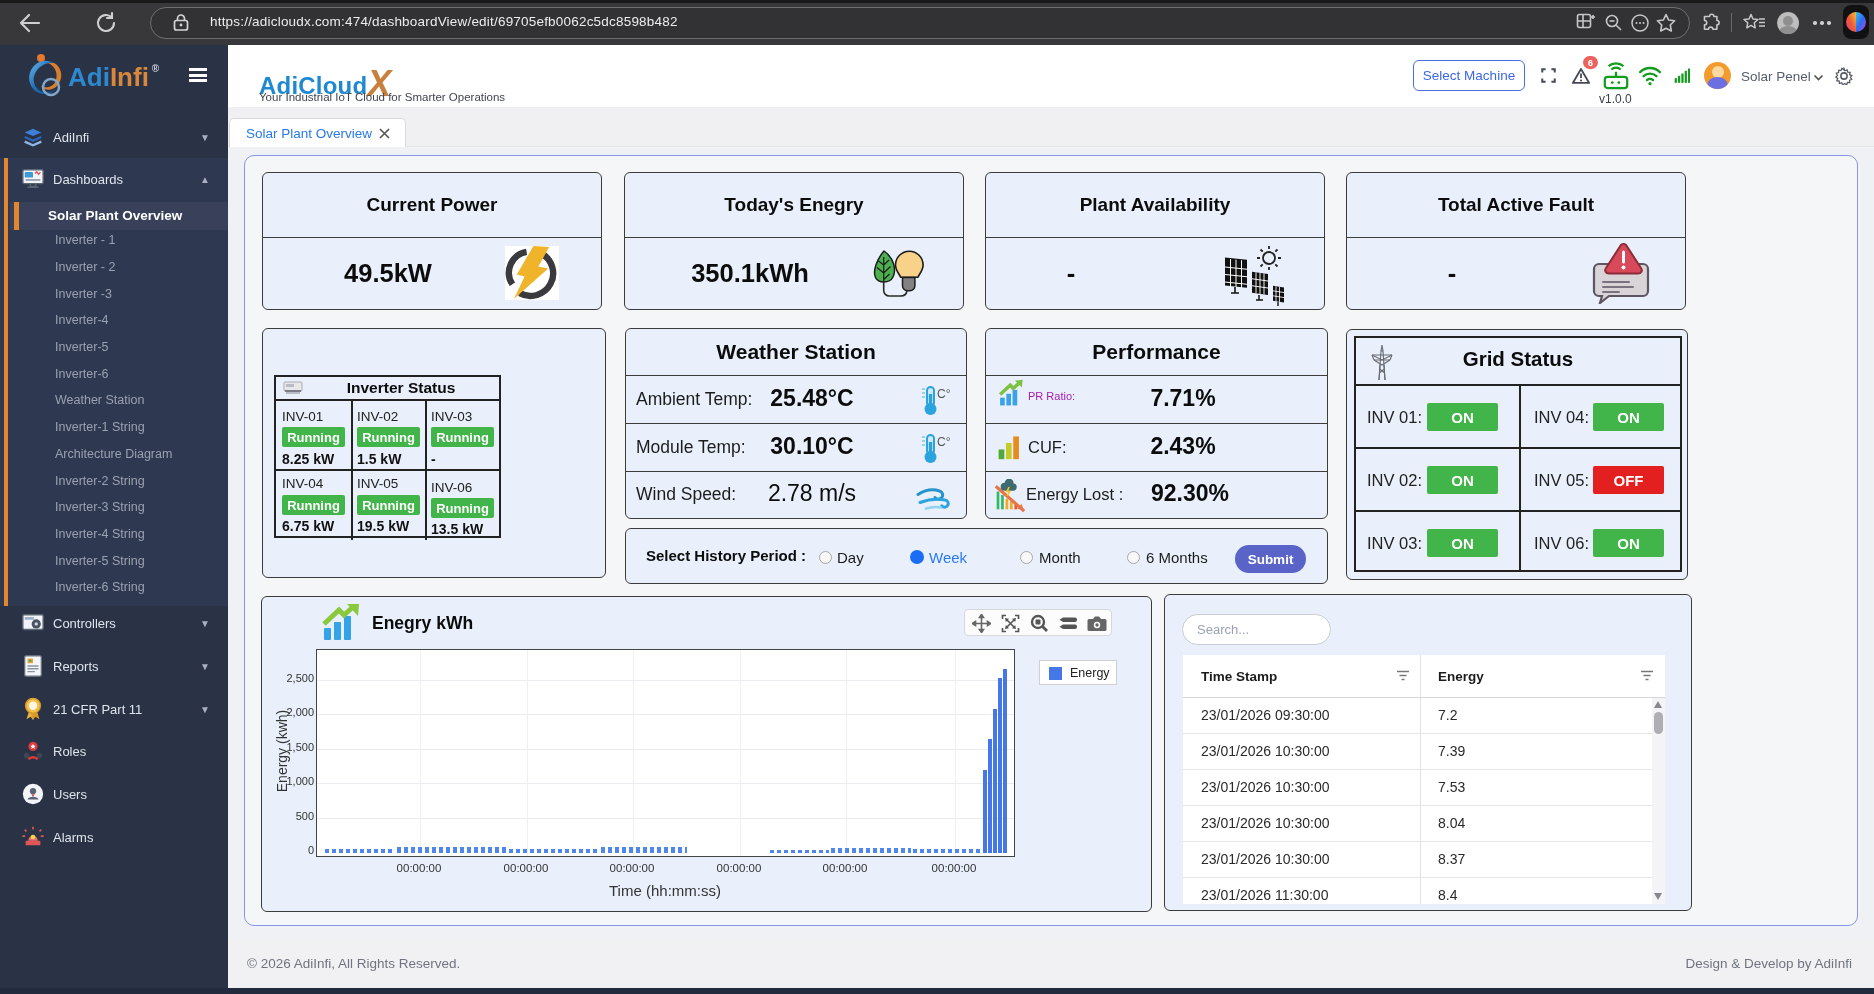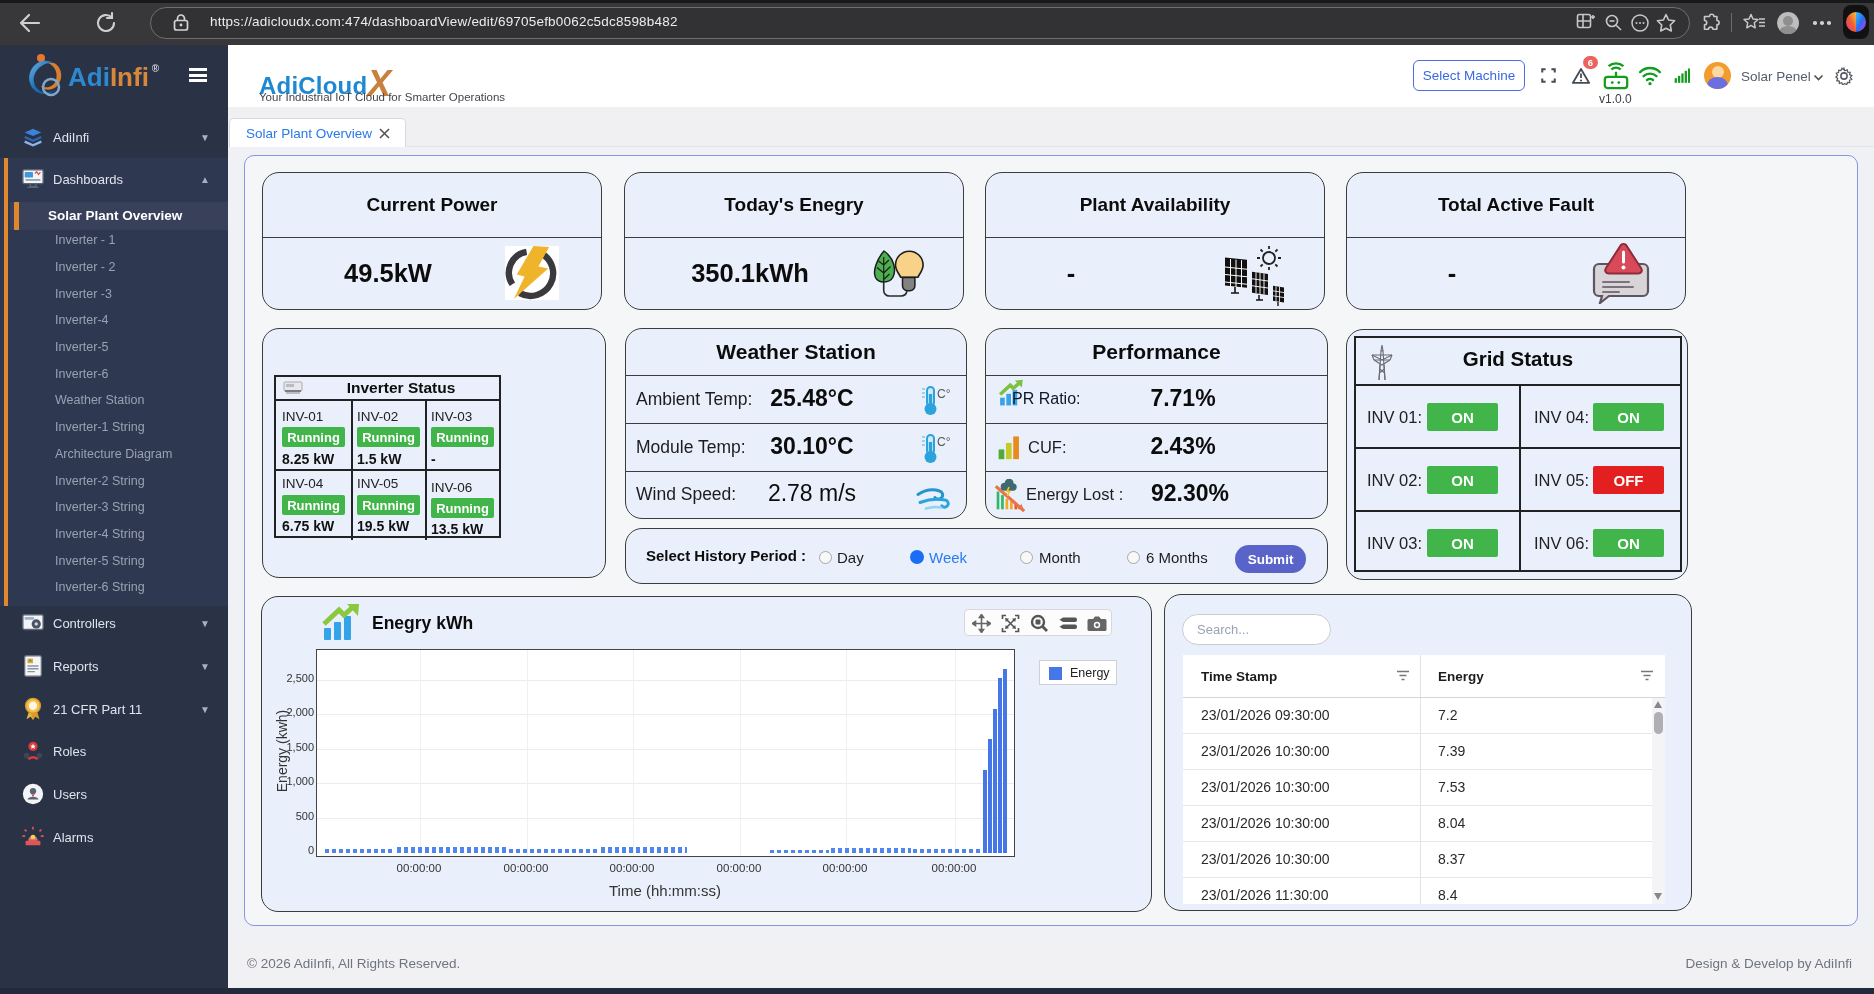--- a/index.html
+++ b/index.html
@@ -22,21 +22,21 @@
 #activeitem{position:absolute;left:10px;top:44px;width:218px;height:28px;background:#39415a}
 #activeitem span{position:absolute;left:38px;top:6px;font-size:13.5px;font-weight:bold;color:#fff;white-space:nowrap}
 
 #header{position:absolute;left:228px;top:45px;width:1646px;height:62px;background:#fff}
 #tabstrip{position:absolute;left:228px;top:107px;width:1646px;height:40px;background:#f0f0f3;border-bottom:1px solid #e3e3e8}
 #tab{position:absolute;left:1px;top:11px;width:177px;height:29px;background:#fff;border:1px solid #d8d8de;border-bottom:none;border-radius:5px 5px 0 0}
 #tab span{position:absolute;left:16px;top:7px;color:#2979e8;font-size:13.5px}
 
 #main{position:absolute;left:228px;top:147px;width:1646px;height:793px;background:#eff1f4}
 #container{position:absolute;left:16px;top:8px;width:1614px;height:771px;background:#f5f6f8;border:1px solid #8a93e8;border-radius:10px}
-.card{position:absolute;background:#e9f0fb;border:1.6px solid #3c3c3c;border-radius:17px}
+.card{position:absolute;background:#e9f0fb;border:1.6px solid #3c3c3c;border-radius:6px}
 
 .stat .chead{position:absolute;left:0;top:0;width:100%;height:65px;border-bottom:1.6px solid #3c3c3c;display:flex;align-items:center;justify-content:center;font-size:19px;font-weight:bold;color:#0c0c0c}
 .stat .val{position:absolute;top:86px;font-size:25.5px;font-weight:bold;color:#0c0c0c}
 
 .rrow{position:absolute;left:0;width:100%;border-top:1.6px solid #3c3c3c}
 
 .gb{position:absolute;border-radius:2px;background:#41b549;color:#fff;font-weight:bold;display:flex;align-items:center;justify-content:center}
 .rb{position:absolute;border-radius:2px;background:#e3201f;color:#fff;font-weight:bold;display:flex;align-items:center;justify-content:center}
 
 .gl{position:absolute;left:0;width:100%;height:1px;background:#ececf0}
@@ -426,21 +426,21 @@
 <div class="rrow" style="top:142px;height:47px"></div>
 <svg style="position:absolute;left:10px;top:50px" width="30" height="28" viewBox="0 0 34 36">
             <g fill="#3aa3e8">
               <rect x="3" y="24" width="6" height="10"></rect>
               <rect x="11" y="19" width="6" height="15"></rect>
               <rect x="19" y="14" width="6" height="20"></rect>
             </g>
             <path d="M3 20 L16 8 L20 12 L29 4" stroke="#7cc142" stroke-width="4.5" fill="none"></path>
             <path d="M22 2 L32 1 L31 11 Z" fill="#7cc142"></path>
           </svg>
-<div style="position:absolute;left:26px;top:61px;font-size:16px;color:#0f172a">PR Ratio:</div>
+<div style="position:absolute;left:42px;top:61px;font-size:11px;color:#a21caf">PR Ratio:</div>
 <div style="position:absolute;left:107px;top:56px;width:180px;text-align:center;font-size:23px;font-weight:bold;color:#0c0c0c">7.71%</div>
 <svg style="position:absolute;left:11px;top:104px" width="26" height="28" viewBox="0 0 32 34">
             <rect x="2" y="20" width="7" height="12" fill="#53a83c"></rect>
             <rect x="11" y="12" width="7" height="20" fill="#c4ca28"></rect>
             <rect x="20" y="4" width="7" height="28" fill="#e88b1f"></rect>
           </svg>
 <div style="position:absolute;left:42px;top:109px;font-size:16.5px;color:#1c1c1c">CUF:</div>
 <div style="position:absolute;left:107px;top:104px;width:180px;text-align:center;font-size:23px;font-weight:bold;color:#0c0c0c">2.43%</div>
 <svg style="position:absolute;left:8px;top:150px" width="32" height="34" viewBox="0 0 36 38">
             <g>

